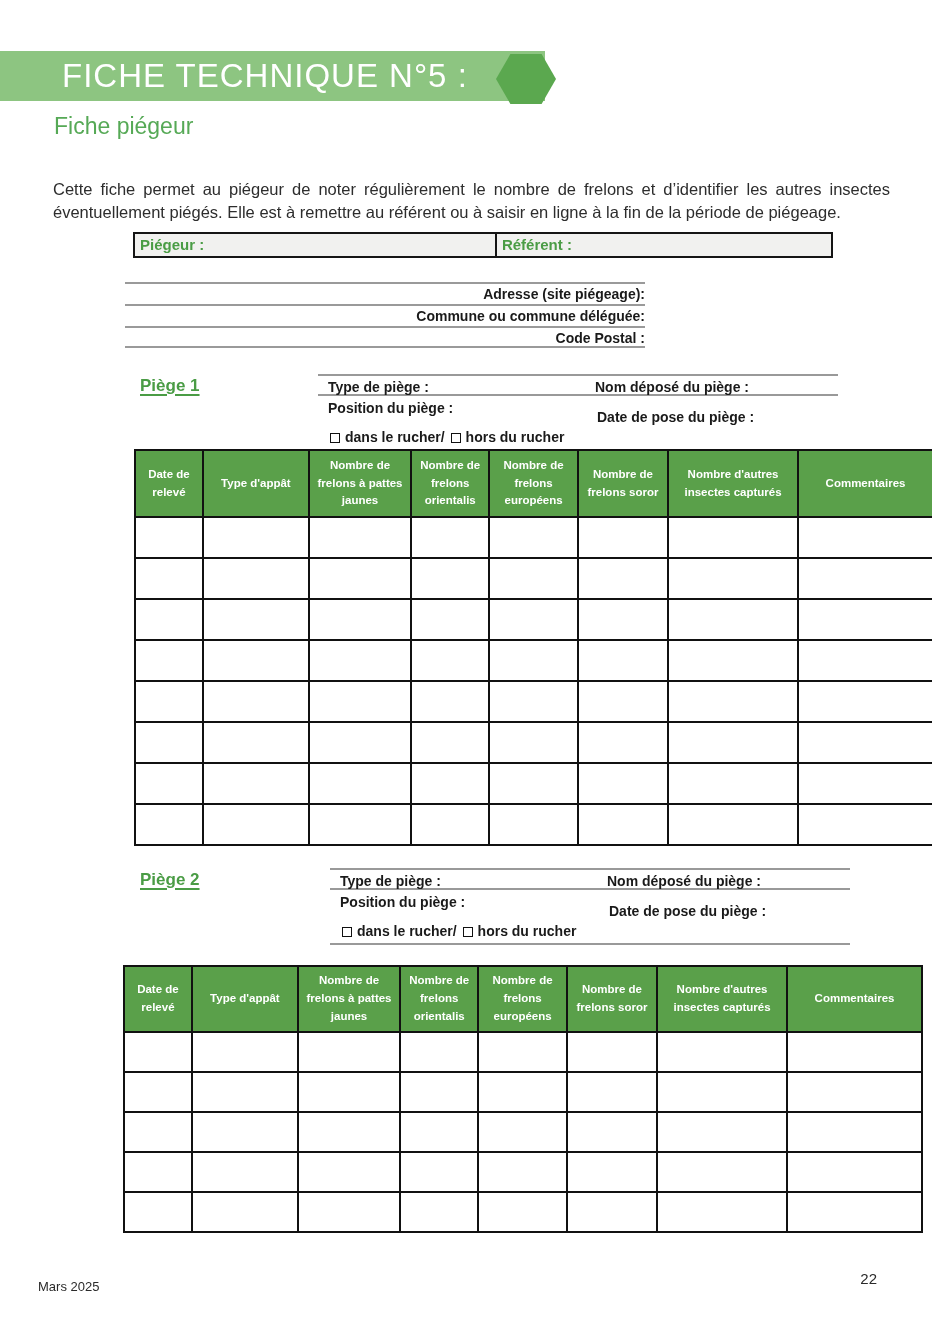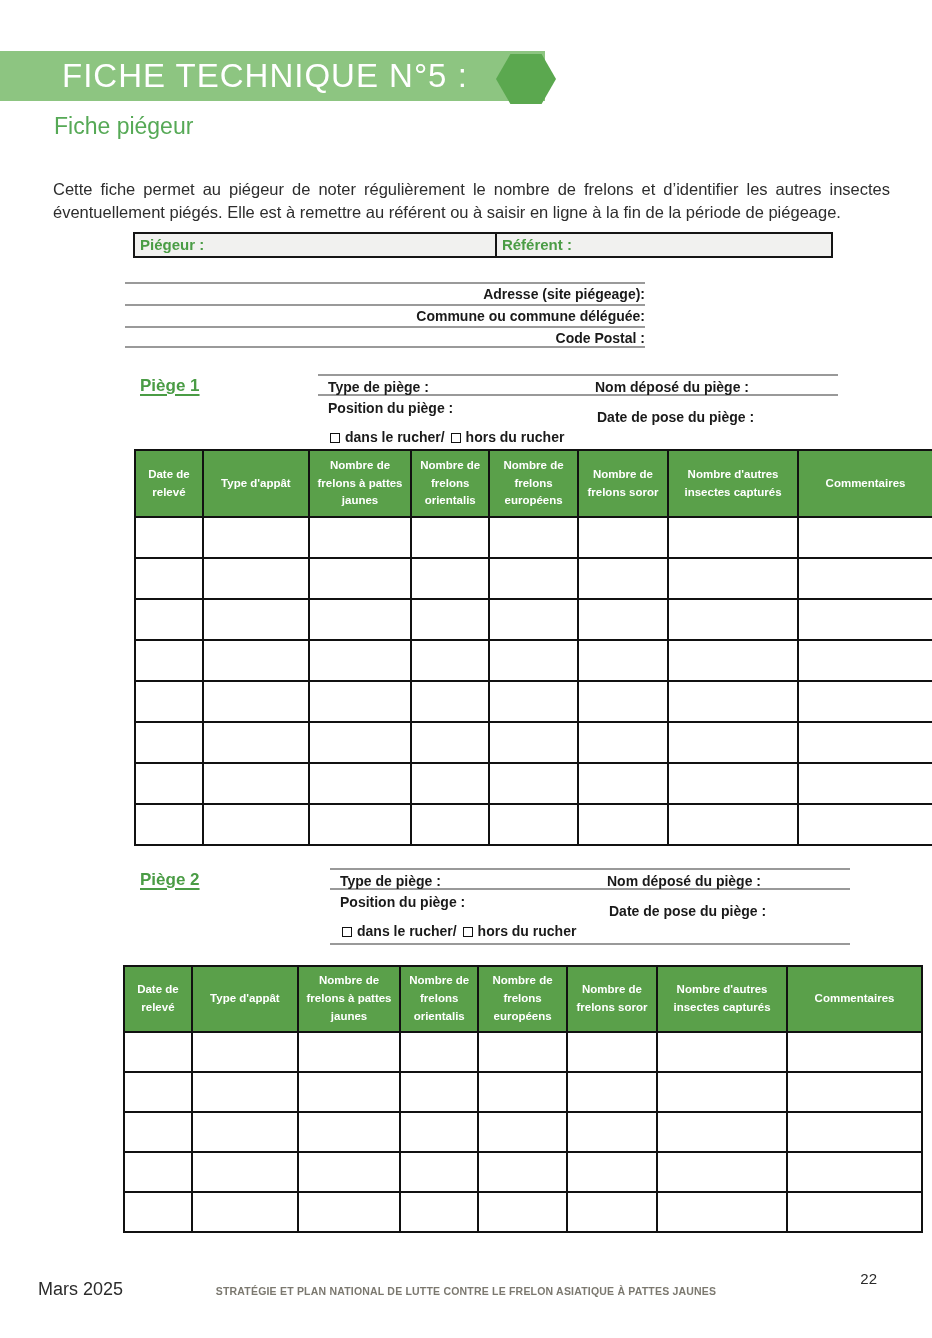--- a/index.html
+++ b/index.html
@@ -86,21 +86,21 @@
   }
   table.capture.one th { height:67px; }
   table.capture.two th { height:66px; }
   table.capture td { border:2px solid #111; background:#fff; }
   table.capture.one td { height:41px; }
   table.capture.two td { height:40px; }
   col.c1{width:8.5%} col.c2{width:13.3%} col.c3{width:12.8%} col.c4{width:9.8%}
   col.c5{width:11.1%} col.c6{width:11.3%} col.c7{width:16.3%} col.c8{width:16.9%}
   
   .footer { position:absolute; left:0; right:0; top:1270px; height:40px; }
-  .footer-date { position:absolute; left:38px; top:9px; font-size:18px; color:#2b2b2b; }
+  .footer-date { position:absolute; left:38px; top:9px; font-size:13px; color:#2b2b2b; }
   .footer-caption {
     position:absolute; left:160px; right:160px; top:15px; text-align:center;
     font-size:10.5px; font-weight:bold; color:#7b786f; letter-spacing:0.2px;
   }
   .footer-page { position:absolute; right:55px; top:0; font-size:15px; color:#2b2b2b; }
 </style>
 </head>
 <body>
 
 <div class="page">
@@ -342,17 +342,16 @@
           <td></td>
           <td></td>
           <td></td>
           <td></td>
         </tr>
       </tbody>
   </table>
 
   <div class="footer">
     <span class="footer-date">Mars 2025</span>
-    <span class="footer-caption">STRATÉGIE ET PLAN NATIONAL DE LUTTE CONTRE LE FRELON ASIATIQUE À PATTES JAUNES</span>
     <span class="footer-page">22</span>
   </div>
 
 </div>
 
 </body></html>

